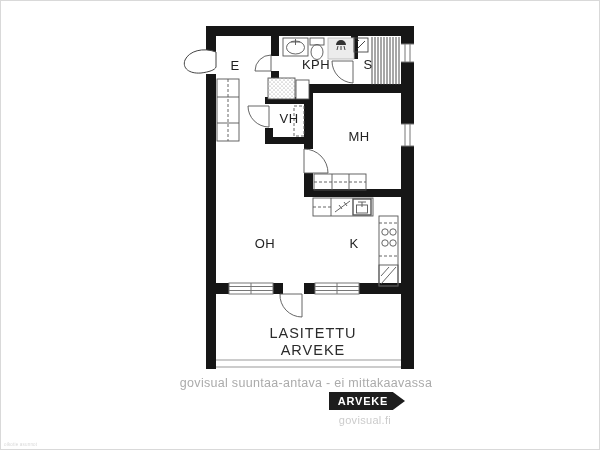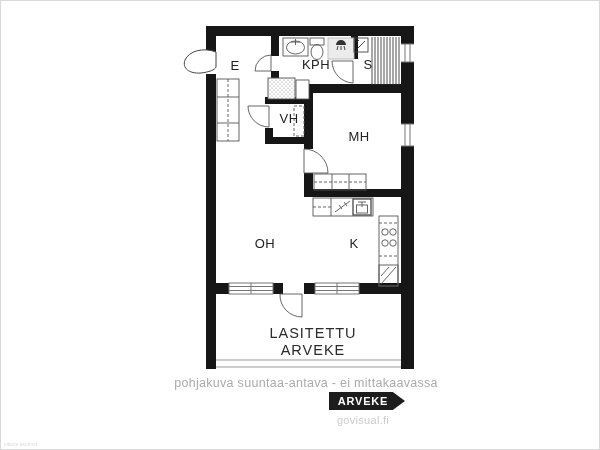--- a/index.html
+++ b/index.html
@@ -22,21 +22,21 @@
     font-size:12.5px;color:#ababab;letter-spacing:0.3px;
   }
   .badge{
     position:absolute;left:328px;top:391px;width:76px;height:18px;
     background:#1d1d1d;color:#ffffff;
     clip-path:polygon(0 0,84% 0,100% 50%,84% 100%,0 100%);
     font-size:11px;font-weight:bold;letter-spacing:0.8px;
     line-height:18px;text-align:center;padding-right:8px;box-sizing:border-box;
   }
   .credit{
-    position:absolute;left:317px;top:413px;width:90px;text-align:center;
+    position:absolute;left:300px;top:413px;width:90px;text-align:right;
     font-size:11px;color:#cccccc;letter-spacing:0.3px;
   }
   .watermark{
     position:absolute;left:3px;top:441px;
     font-size:4.5px;color:#d8d8d8;letter-spacing:0.2px;
   }
 </style>
 </head>
 <body>
 
@@ -221,21 +221,21 @@
       <text class="room-label" x="367" y="68">S</text>
       <text class="room-label" x="288" y="122">VH</text>
       <text class="room-label" x="358" y="140">MH</text>
       <text class="room-label" x="264" y="247">OH</text>
       <text class="room-label" x="353" y="247">K</text>
       <text class="balcony-label" x="312" y="337">LASITETTU</text>
       <text class="balcony-label" x="312" y="354">ARVEKE</text>
     </g>
   </svg>
 
-  <div class="disclaimer">pohjakuva suuntaa-antava - ei mittakaavassa</div>
+  <div class="disclaimer">govisual suuntaa-antava - ei mittakaavassa</div>
 
   <div class="badge">
     <span>ARVEKE</span>
   </div>
 
   <div class="credit">govisual.fi</div>
 
   <div class="watermark">oikotie asunnot</div>
 </div>
 

